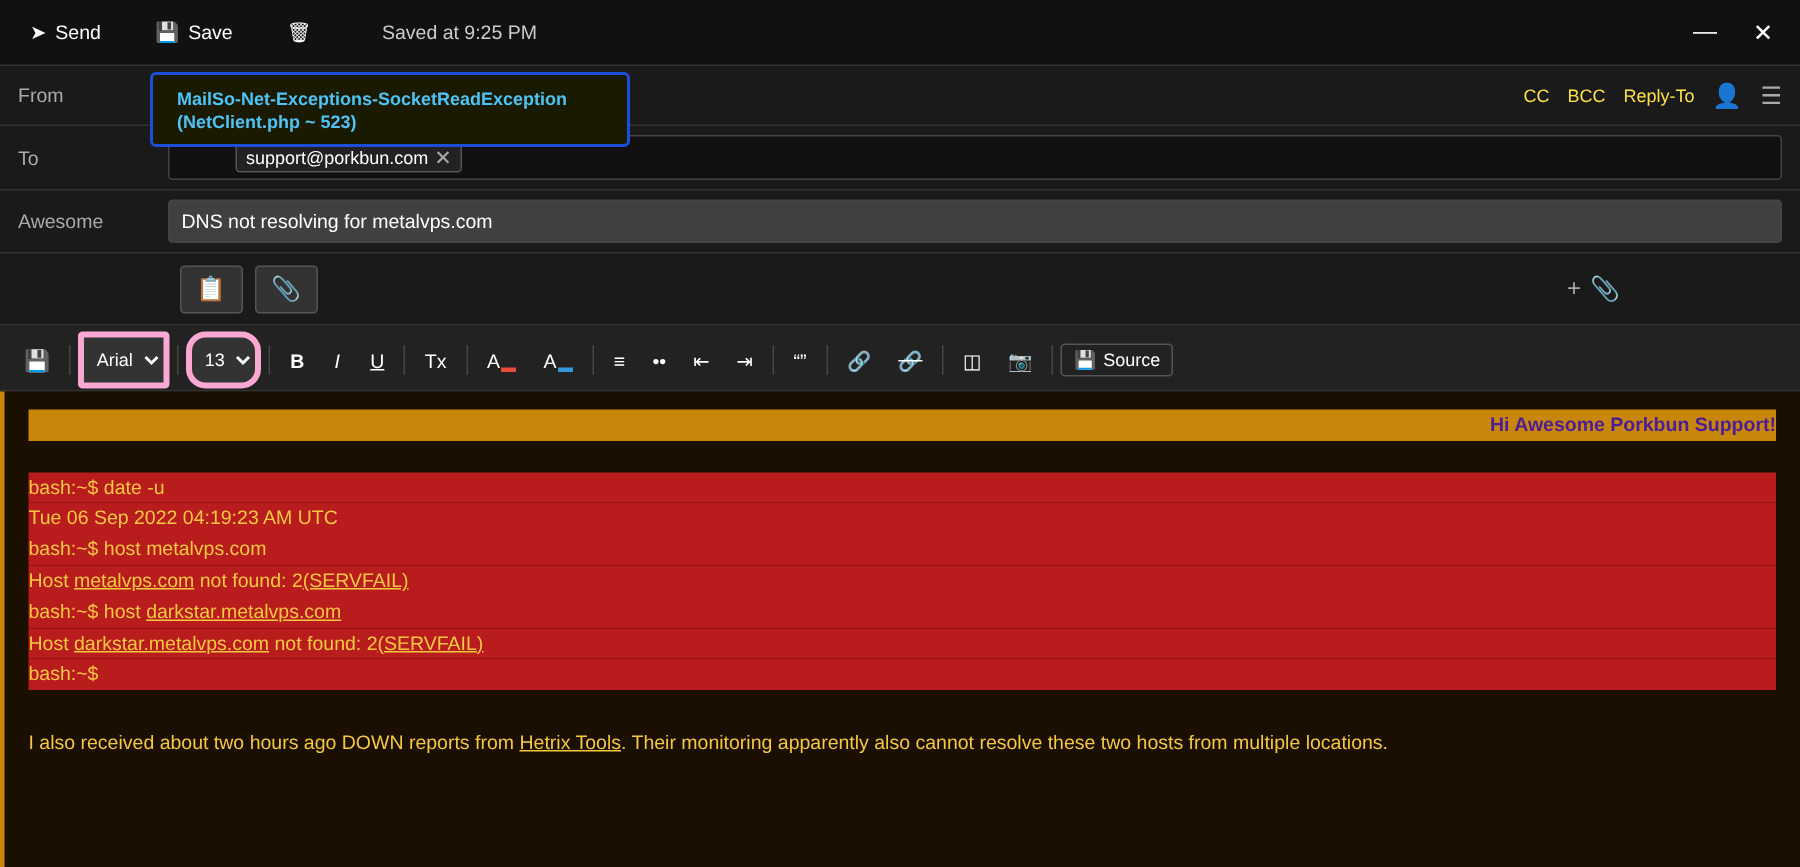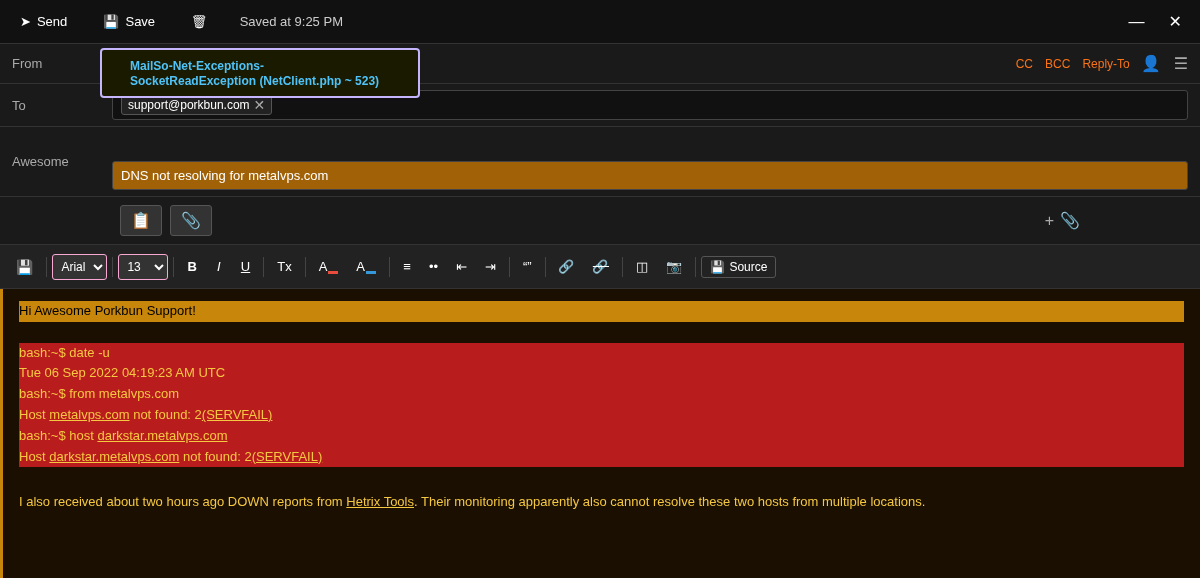--- a/index.html
+++ b/index.html
@@ -28,21 +28,21 @@
       align-items: center;
       gap: 6px;
       color: #ffffff;
       cursor: pointer;
       background: none;
       border: none;
       font-size: 13px;
       padding: 4px 8px;
     }
     .title-bar-saved {
-      margin-left: 4px;
+      margin-left: 19px;
       color: #cccccc;
       font-size: 13px;
     }
     .title-bar-spacer { flex: 1; }
     .title-bar-window-controls {
       display: flex;
       gap: 12px;
       align-items: center;
     }
     .win-btn {
@@ -80,41 +80,41 @@
       display: flex;
       align-items: center;
     }
 
     
     .from-tooltip {
       position: absolute;
       top: 4px;
       left: 100px;
       background: #1a1a00;
-      border: 2px solid #c4b5fd;
+      border: 2px solid #1d4ed8;
       border-radius: 4px;
-      padding: 8px 28px;
+      padding: 8px 16px;
       z-index: 100;
       max-width: 320px;
     }
     .from-tooltip-text {
       color: #4fc3f7;
       font-size: 12px;
       font-weight: bold;
     }
 
     
     .from-right {
       display: flex;
       align-items: center;
       gap: 12px;
       margin-left: auto;
     }
     .from-right-link {
-      color: #f97316;
+      color: #fde047;
       font-size: 12px;
       cursor: pointer;
       text-decoration: none;
       text-align: right;
     }
     .from-right-icon {
       color: #aaaaaa;
       font-size: 16px;
       cursor: pointer;
     }
@@ -132,39 +132,39 @@
     }
     .to-tag {
       display: flex;
       align-items: flex-start;
       background: #222222;
       border: 1px solid #555;
       border-radius: 3px;
       padding: 2px 6px;
       font-size: 12px;
       gap: 4px;
+      margin-left: 36px;
     }
     .to-tag-close {
       cursor: pointer;
       color: #aaaaaa;
       font-size: 14px;
       line-height: 1;
     }
 
     
     .subject-input {
-      background: #a16207;
+      background: #404040;
       border: 1px solid #444;
       border-radius: 3px;
       color: #ffffff;
       font-size: 13px;
       padding: 6px 8px;
       flex: 1;
       outline: none;
-      margin-top: 28px;
     }
 
     
     .attach-toolbar {
       display: flex;
       align-items: center;
       padding: 6px 120px 6px 120px;
       border-bottom: 1px solid #333;
       gap: 8px;
       height: 48px;
@@ -204,27 +204,27 @@
       border-radius: 3px;
       color: #ffffff;
       font-size: 13px;
       padding: 3px 7px;
       cursor: pointer;
       min-width: 24px;
       text-align: center;
     }
     .toolbar-select {
       background: #333333;
-      border: 1px solid #f9a8d4;
+      border: 4px solid #f9a8d4;
       border-radius: 3px;
       color: #ffffff;
       font-size: 12px;
       padding: 3px 4px;
       cursor: pointer;
-      height: 26px;
+      height: 38px;
     }
     .toolbar-divider {
       width: 1px;
       height: 20px;
       background: #444;
       margin: 0 3px;
     }
     .toolbar-source-btn {
       background: none;
       border: 1px solid #555;
@@ -250,23 +250,24 @@
       height: calc(578px - 44px - 40px - 40px - 40px - 48px - 44px);
       overflow-y: auto;
       min-height: 160px;
     }
     .body-line { display: block; }
     .body-highlight {
       background: #b91c1c;
     }
     .body-underline { text-decoration: underline; margin-top: 40px; }
     .body-bold-highlight {
-      font-weight: normal;
+      font-weight: bold;
       background: #c8860a;
-      color: #000000;
+      color: #4c1d95;
+      text-align: right;
     }
     .body-last-line {
       color: #f5c842;
       display: block;
       margin-top: 4px;
     }
   </style>
 </head>
 <body>
 
@@ -339,21 +340,21 @@
 
 </div>
 
 <div class="editor-toolbar">
   <button class="toolbar-btn" style="font-size:14px;">💾</button>
   <div class="toolbar-divider"></div>
   <select class="toolbar-select">
     <option>Arial</option>
   </select>
   <div class="toolbar-divider"></div>
-  <select class="toolbar-select" style="width:50px;">
+  <select class="toolbar-select" style="width:50px;border-radius:13px;">
     <option>13</option>
   </select>
   <div class="toolbar-divider"></div>
   <button class="toolbar-btn" style="font-weight:bold;">B</button>
   <button class="toolbar-btn" style="font-style:italic;">I</button>
   <button class="toolbar-btn" style="text-decoration:underline;">U</button>
   <div class="toolbar-divider"></div>
   <button class="toolbar-btn">Tx</button>
   <div class="toolbar-divider"></div>
   <button class="toolbar-btn">A<span style="display:inline-block;width:10px;height:3px;background:#e74c3c;vertical-align:bottom;margin-left:1px;"></span></button>
@@ -376,27 +377,28 @@
     <span>💾</span>
     <span>Source</span>
   </button>
 </div>
 
 <div class="email-body">
   <span class="body-line body-bold-highlight">Hi Awesome Porkbun Support!</span>
   <span class="body-line">&nbsp;</span>
   <span class="body-line body-highlight">bash:~$ date -u</span>
   <span class="body-line body-highlight">Tue 06 Sep 2022 04:19:23 AM UTC</span>
-  <span class="body-line body-highlight"><span>bash:~$ from metalvps.com</span></span>
+  <span class="body-line body-highlight"><span>bash:~$ host metalvps.com</span></span>
   <span class="body-line body-highlight">
     Host <span class="body-underline">metalvps.com</span> not found: 2<span class="body-underline">(SERVFAIL)</span>
   </span>
   <span class="body-line body-highlight">
     bash:~$ host <span class="body-underline">darkstar.metalvps.com</span>
   </span>
   <span class="body-line body-highlight">
     Host <span class="body-underline">darkstar.metalvps.com</span> not found: 2<span class="body-underline">(SERVFAIL)</span>
   </span>
+  <span class="body-line body-highlight">bash:~$</span>
   <span class="body-line">&nbsp;</span>
   <span class="body-last-line">
     I also received about two hours ago DOWN reports from <span class="body-underline">Hetrix Tools</span>. Their monitoring apparently also cannot resolve these two hosts from multiple locations.
   </span>
 </div>
 
 </body></html>

